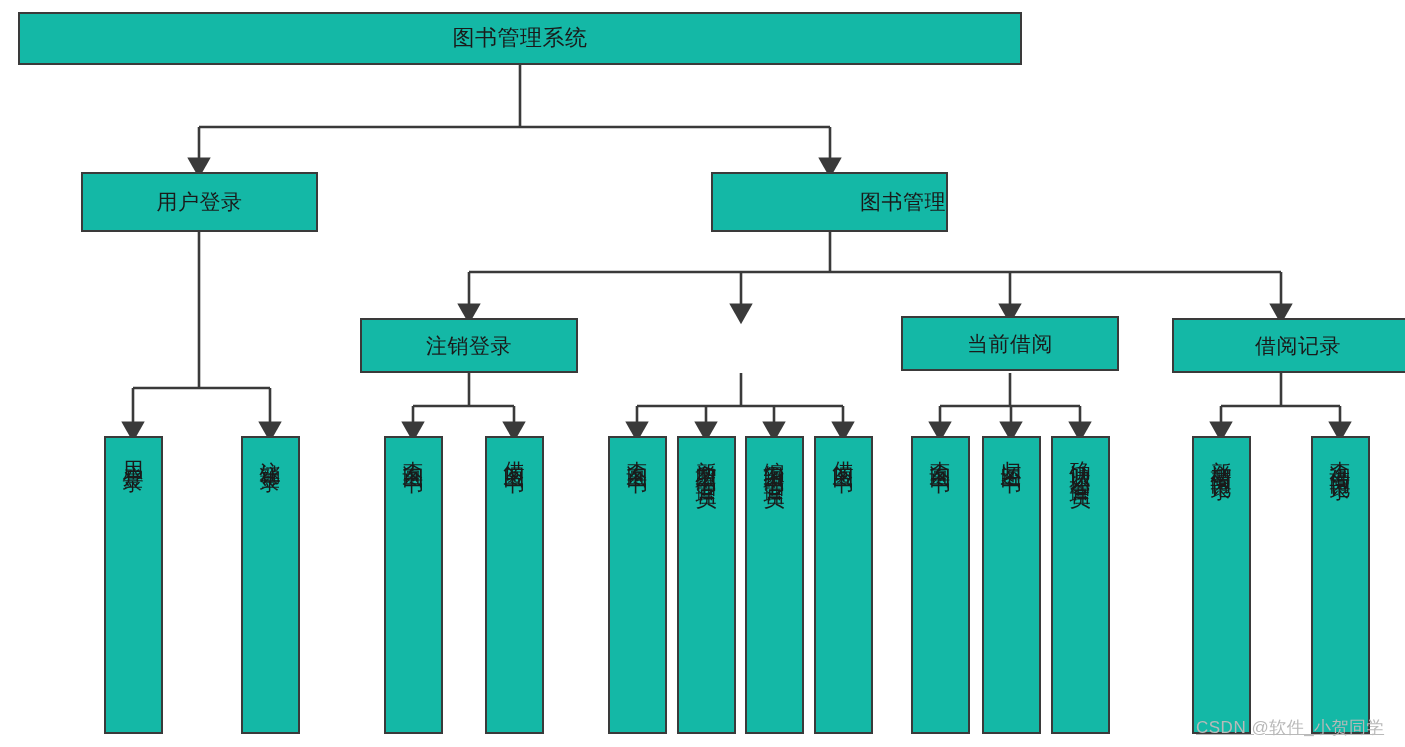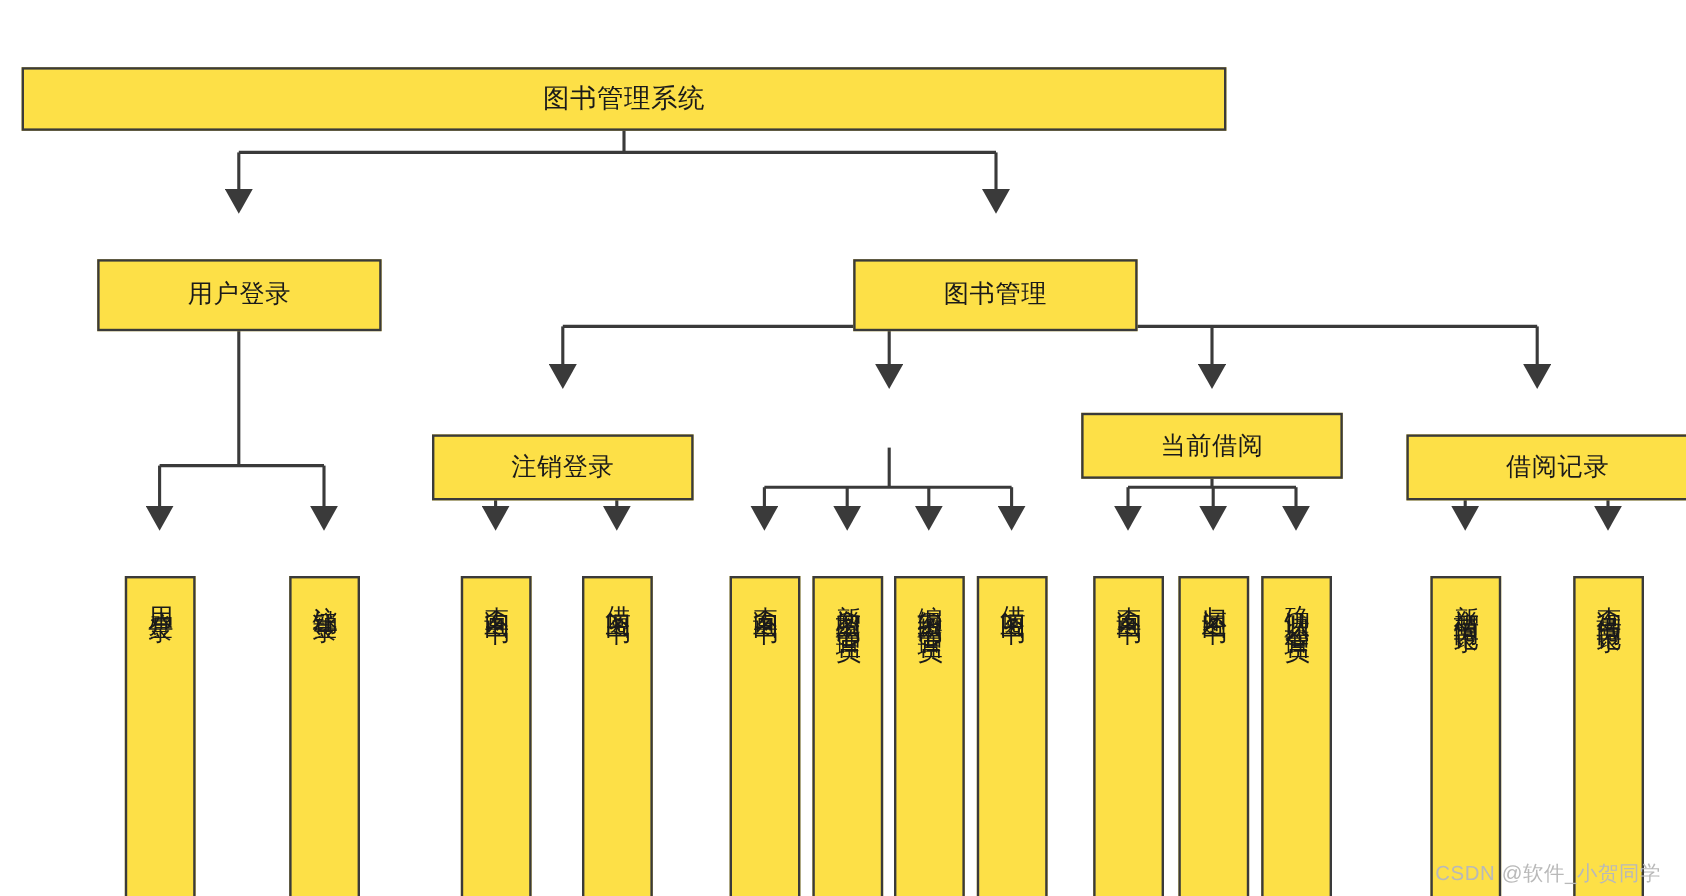--- a/index.html
+++ b/index.html
@@ -22,26 +22,25 @@
     left: 0;
     top: 0;
     width: 1405px;
     height: 747px;
     pointer-events: none;
   }
   .node {
     position: absolute;
     box-sizing: border-box;
     border: 2.5px solid #3a3a3a;
-    background: #fde047;
+    background: #14b8a6;
     display: flex;
     align-items: center;
     justify-content: center;
     color: #1a1a1a;
-    margin-top: 44px;
   }
   .node .lbl {
     display: block;
     text-align: center;
     line-height: 1.12;
     letter-spacing: 0.5px;
     white-space: pre;
   }
   
   .node.h .lbl {
@@ -63,20 +62,21 @@
     line-height: 1.0;
     letter-spacing: 4px;
     white-space: nowrap;
   }
   .watermark {
     position: absolute;
     font-size: 17px;
     color: #b9b9b9;
     white-space: nowrap;
     letter-spacing: 0.5px;
+    text-decoration: underline;
   }
 </style>
 </head>
 <body>
 
 <div id="canvas">
 
   <svg class="connectors" viewBox="0 0 1405 747" xmlns="http://www.w3.org/2000/svg">
     <defs>
       <marker id="arrow" markerWidth="9" markerHeight="9" refX="1" refY="4.5" orient="auto" markerUnits="strokeWidth">
@@ -127,28 +127,28 @@
     </g>
   </svg>
 
   <div class="node h root" style="left:18px;top:12px;width:1004px;height:53px;">
     <span class="lbl">图书管理系统</span>
   </div>
 
   <div class="node h" style="left:81px;top:172px;width:237px;height:60px;">
     <span class="lbl">用户登录</span>
   </div>
-  <div class="node h" style="left:711px;top:172px;width:237px;height:60px;">
+  <div class="node h" style="left:711px;top:172px;width:237px;height:60px;justify-content:flex-end;">
     <span class="lbl">图书管理</span>
   </div>
 
   <div class="node h" style="left:360px;top:318px;width:218px;height:55px;">
     <span class="lbl">注销登录</span>
   </div>
-  <div class="node h" style="left:901px;top:300px;width:218px;height:55px;">
+  <div class="node h" style="left:901px;top:316px;width:218px;height:55px;">
     <span class="lbl">当前借阅</span>
   </div>
   <div class="node h" style="left:1172px;top:318px;width:252px;height:55px;">
     <span class="lbl">借阅记录</span>
   </div>
 
   <div class="node v" style="left:104px;top:436px;width:59px;height:298px;">
     <span class="lbl">用户登录</span>
   </div>
   <div class="node v" style="left:241px;top:436px;width:59px;height:298px;">

